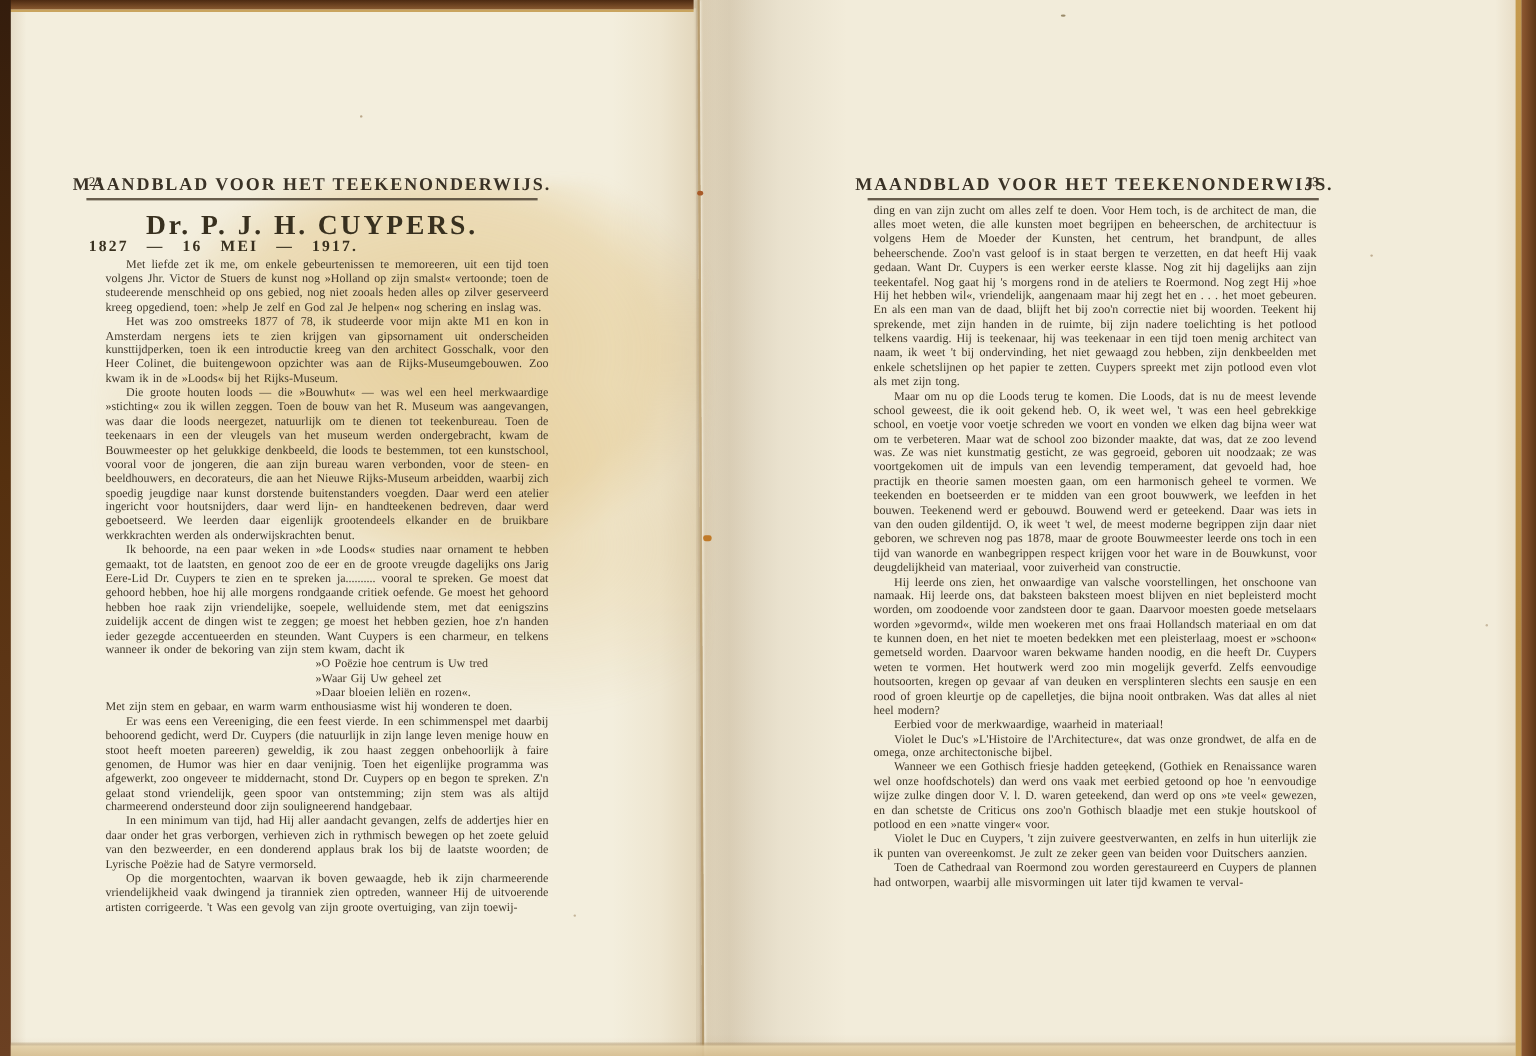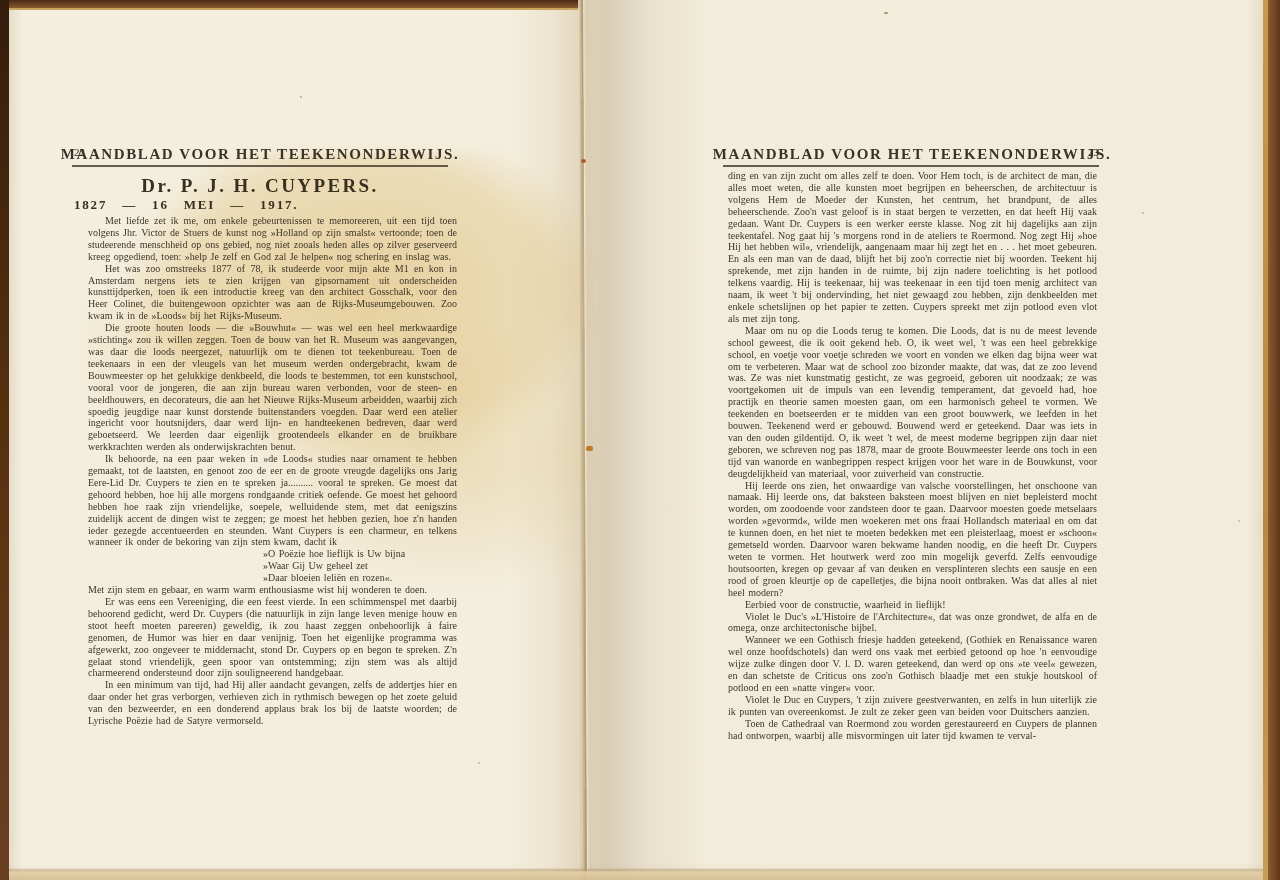--- a/index.html
+++ b/index.html
@@ -77,21 +77,21 @@
   }
   
   .speck{position:absolute;border-radius:50%;}
   .header-row{position:absolute;display:flex;justify-content:center;align-items:baseline;}
   .running-header{
     font-size:15px;font-weight:700;letter-spacing:1.6px;color:#3a3226;white-space:nowrap;
   }
   .page-num{position:absolute;top:0;font-size:11px;font-weight:400;color:#3a3226;}
   .header-rule{position:absolute;height:2px;background:#4d4334;opacity:.85;}
   .article-title{
-    position:absolute;text-align:center;font-size:19px;font-weight:700;
+    position:absolute;text-align:center;font-size:23px;font-weight:700;
     letter-spacing:2.4px;color:#38301f;white-space:nowrap;
   }
   .article-subtitle{
     position:absolute;font-size:13px;font-weight:700;
     letter-spacing:1.8px;word-spacing:10px;color:#38301f;white-space:nowrap;
   }
   .body-col{
     position:absolute;font-size:10px;line-height:11.9px;text-align:justify;
     color:#3f3628;word-spacing:1px;
   }
@@ -108,21 +108,21 @@
   <div class="page page-right">
     <div class="header-row" style="left:155px;top:146px;width:374px;">
       <span class="running-header">MAANDBLAD VOOR HET TEEKENONDERWIJS.</span>
       <span class="page-num" style="right:0;font-weight:bold;">23</span>
     </div>
     <div class="header-rule" style="left:153px;top:165px;width:376px;"></div>
     <div class="body-col" style="left:158px;top:170px;width:369px;">
       <p class="no-indent">ding en van zijn zucht om alles zelf te doen. Voor Hem toch, is de architect de man, die alles moet weten, die alle kunsten moet begrijpen en beheerschen, de architectuur is volgens Hem de Moeder der Kunsten, het centrum, het brandpunt, de alles beheerschende. Zoo'n vast geloof is in staat bergen te verzetten, en dat heeft Hij vaak gedaan. Want Dr. Cuypers is een werker eerste klasse. Nog zit hij dagelijks aan zijn teekentafel. Nog gaat hij 's morgens rond in de ateliers te Roermond. Nog zegt Hij »hoe Hij het hebben wil«, vriendelijk, aangenaam maar hij zegt het en . . . het moet gebeuren. En als een man van de daad, blijft het bij zoo'n correctie niet bij woorden. Teekent hij sprekende, met zijn handen in de ruimte, bij zijn nadere toelichting is het potlood telkens vaardig. Hij is teekenaar, hij was teekenaar in een tijd toen menig architect van naam, ik weet 't bij ondervinding, het niet gewaagd zou hebben, zijn denkbeelden met enkele schetslijnen op het papier te zetten. Cuypers spreekt met zijn potlood even vlot als met zijn tong.</p>
       <p>Maar om nu op die Loods terug te komen. Die Loods, dat is nu de meest levende school geweest, die ik ooit gekend heb. O, ik weet wel, 't was een heel gebrekkige school, en voetje voor voetje schreden we voort en vonden we elken dag bijna weer wat om te verbeteren. Maar wat de school zoo bizonder maakte, dat was, dat ze zoo levend was. Ze was niet kunstmatig gesticht, ze was gegroeid, geboren uit noodzaak; ze was voortgekomen uit de impuls van een levendig temperament, dat gevoeld had, hoe practijk en theorie samen moesten gaan, om een harmonisch geheel te vormen. We teekenden en boetseerden er te midden van een groot bouwwerk, we leefden in het bouwen. Teekenend werd er gebouwd. Bouwend werd er geteekend. Daar was iets in van den ouden gildentijd. O, ik weet 't wel, de meest moderne begrippen zijn daar niet geboren, we schreven nog pas 1878, maar de groote Bouwmeester leerde ons toch in een tijd van wanorde en wanbegrippen respect krijgen voor het ware in de Bouwkunst, voor deugdelijkheid van materiaal, voor zuiverheid van constructie.</p>
       <p>Hij leerde ons zien, het onwaardige van valsche voorstellingen, het onschoone van namaak. Hij leerde ons, dat baksteen baksteen moest blijven en niet bepleisterd mocht worden, om zoodoende voor zandsteen door te gaan. Daarvoor moesten goede metselaars worden »gevormd«, wilde men woekeren met ons fraai Hollandsch materiaal en om dat te kunnen doen, en het niet te moeten bedekken met een pleisterlaag, moest er »schoon« gemetseld worden. Daarvoor waren bekwame handen noodig, en die heeft Dr. Cuypers weten te vormen. Het houtwerk werd zoo min mogelijk geverfd. Zelfs eenvoudige houtsoorten, kregen op gevaar af van deuken en versplinteren slechts een sausje en een rood of groen kleurtje op de capelletjes, die bijna nooit ontbraken. Was dat alles al niet heel modern?</p>
-      <p>Eerbied voor de constructie, waarheid in lieflijk!</p>
+      <p>Eerbied voor de merkwaardige, waarheid in materiaal!</p>
       <p>Violet le Duc's »L'Histoire de l'Architecture«, dat was onze grondwet, de alfa en de omega, onze architectonische bijbel.</p>
       <p>Wanneer we een Gothisch friesje hadden geteekend, (Gothiek en Renaissance waren wel onze hoofdschotels) dan werd ons vaak met eerbied getoond op hoe 'n eenvoudige wijze zulke dingen door V. l. D. waren geteekend, dan werd op ons »te veel« gewezen, en dan schetste de Criticus ons zoo'n Gothisch blaadje met een stukje houtskool of potlood en een »natte vinger« voor.</p>
       <p>Violet le Duc en Cuypers, 't zijn zuivere geestverwanten, en zelfs in hun uiterlijk zie ik punten van overeenkomst. Je zult ze zeker geen van beiden voor Duitschers aanzien.</p>
       <p>Toen de Cathedraal van Roermond zou worden gerestaureerd en Cuypers de plannen had ontworpen, waarbij alle misvormingen uit later tijd kwamen te verval-</p>
     </div>
   </div>
 
   <div class="gutter-ribs"></div>
   <div class="gutter-shadow"></div>
 
@@ -134,27 +134,28 @@
     </div>
     <div class="header-rule" style="left:64px;top:158px;width:376px;"></div>
     <div class="article-title" style="left:66px;top:168px;width:372px;">Dr. P. J. H. CUYPERS.</div>
     <div class="article-subtitle" style="left:66px;top:190px;width:372px;">1827 — 16 MEI — 1917.</div>
     <div class="body-col" style="left:70px;top:208px;width:369px;margin-left:10px;">
       <p>Met liefde zet ik me, om enkele gebeurtenissen te memoreeren, uit een tijd toen volgens Jhr. Victor de Stuers de kunst nog »Holland op zijn smalst« vertoonde; toen de studeerende menschheid op ons gebied, nog niet zooals heden alles op zilver geserveerd kreeg opgediend, toen: »help Je zelf en God zal Je helpen« nog schering en inslag was.</p>
       <p>Het was zoo omstreeks 1877 of 78, ik studeerde voor mijn akte M1 en kon in Amsterdam nergens iets te zien krijgen van gipsornament uit onderscheiden kunsttijdperken, toen ik een introductie kreeg van den architect Gosschalk, voor den Heer Colinet, die buitengewoon opzichter was aan de Rijks-Museumgebouwen. Zoo kwam ik in de »Loods« bij het Rijks-Museum.</p>
       <p>Die groote houten loods — die »Bouwhut« — was wel een heel merkwaardige »stichting« zou ik willen zeggen. Toen de bouw van het R. Museum was aangevangen, was daar die loods neergezet, natuurlijk om te dienen tot teekenbureau. Toen de teekenaars in een der vleugels van het museum werden ondergebracht, kwam de Bouwmeester op het gelukkige denkbeeld, die loods te bestemmen, tot een kunstschool, vooral voor de jongeren, die aan zijn bureau waren verbonden, voor de steen- en beeldhouwers, en decorateurs, die aan het Nieuwe Rijks-Museum arbeidden, waarbij zich spoedig jeugdige naar kunst dorstende buitenstanders voegden. Daar werd een atelier ingericht voor houtsnijders, daar werd lijn- en handteekenen bedreven, daar werd geboetseerd. We leerden daar eigenlijk grootendeels elkander en de bruikbare werkkrachten werden als onderwijskrachten benut.</p>
       <p>Ik behoorde, na een paar weken in »de Loods« studies naar ornament te hebben gemaakt, tot de laatsten, en genoot zoo de eer en de groote vreugde dagelijks ons Jarig Eere-Lid Dr. Cuypers te zien en te spreken ja.......... vooral te spreken. Ge moest dat gehoord hebben, hoe hij alle morgens rondgaande critiek oefende. Ge moest het gehoord hebben hoe raak zijn vriendelijke, soepele, welluidende stem, met dat eenigszins zuidelijk accent de dingen wist te zeggen; ge moest het hebben gezien, hoe z'n handen ieder gezegde accentueerden en steunden. Want Cuypers is een charmeur, en telkens wanneer ik onder de bekoring van zijn stem kwam, dacht ik</p>
       <div class="verse">
-        <div>»O Poëzie hoe lieflijk is Uw bijna</div>
+        <div>»O Poëzie hoe centrum is Uw tred</div>
         <div>»Waar Gij Uw geheel zet</div>
         <div>»Daar bloeien leliën en rozen«.</div>
       </div>
       <p class="no-indent">Met zijn stem en gebaar, en warm warm enthousiasme wist hij wonderen te doen.</p>
       <p>Er was eens een Vereeniging, die een feest vierde. In een schimmenspel met daarbij behoorend gedicht, werd Dr. Cuypers (die natuurlijk in zijn lange leven menige houw en stoot heeft moeten pareeren) geweldig, ik zou haast zeggen onbehoorlijk à faire genomen, de Humor was hier en daar venijnig. Toen het eigenlijke programma was afgewerkt, zoo ongeveer te middernacht, stond Dr. Cuypers op en begon te spreken. Z'n gelaat stond vriendelijk, geen spoor van ontstemming; zijn stem was als altijd charmeerend ondersteund door zijn souligneerend handgebaar.</p>
       <p>In een minimum van tijd, had Hij aller aandacht gevangen, zelfs de addertjes hier en daar onder het gras verborgen, verhieven zich in rythmisch bewegen op het zoete geluid van den bezweerder, en een donderend applaus brak los bij de laatste woorden; de Lyrische Poëzie had de Satyre vermorseld.</p>
+      <p>Op die morgentochten, waarvan ik boven gewaagde, heb ik zijn charmeerende vriendelijkheid vaak dwingend ja tiranniek zien optreden, wanneer Hij de uitvoerende artisten corrigeerde. 't Was een gevolg van zijn groote overtuiging, van zijn toewij-</p>
     </div>
   </div>
 
   <div class="gutter-crease"></div>
 
   <div class="cover-top"></div>
   <div class="cover-left"></div>
   <div class="bottom-edges"></div>
   <div class="cover-right-gilt"></div>
   <div class="cover-right"></div>

